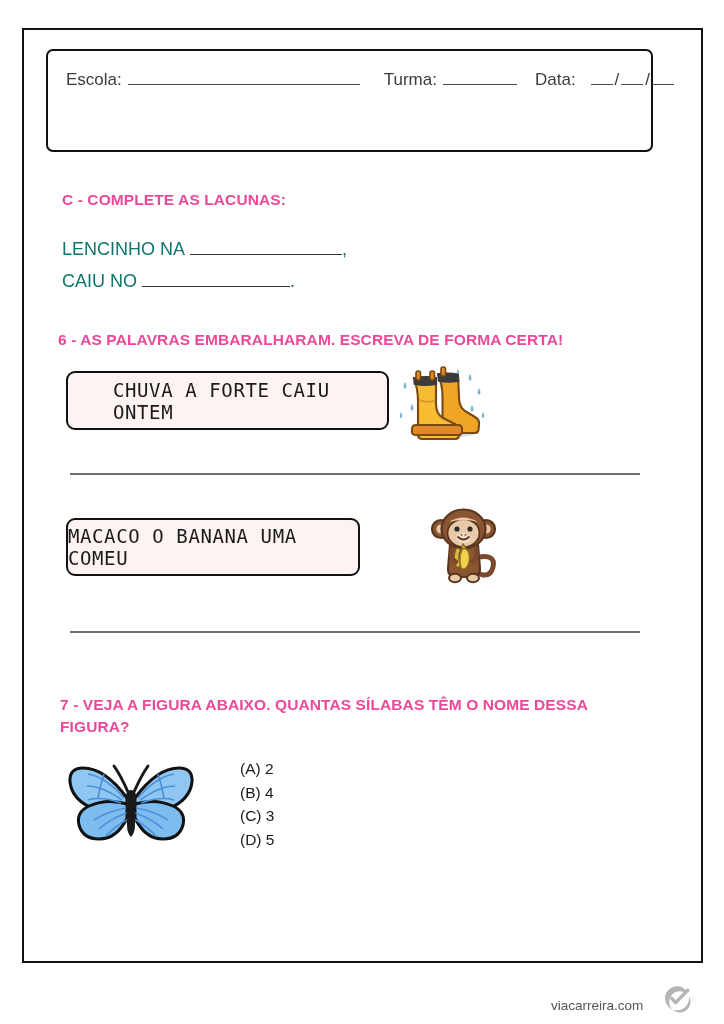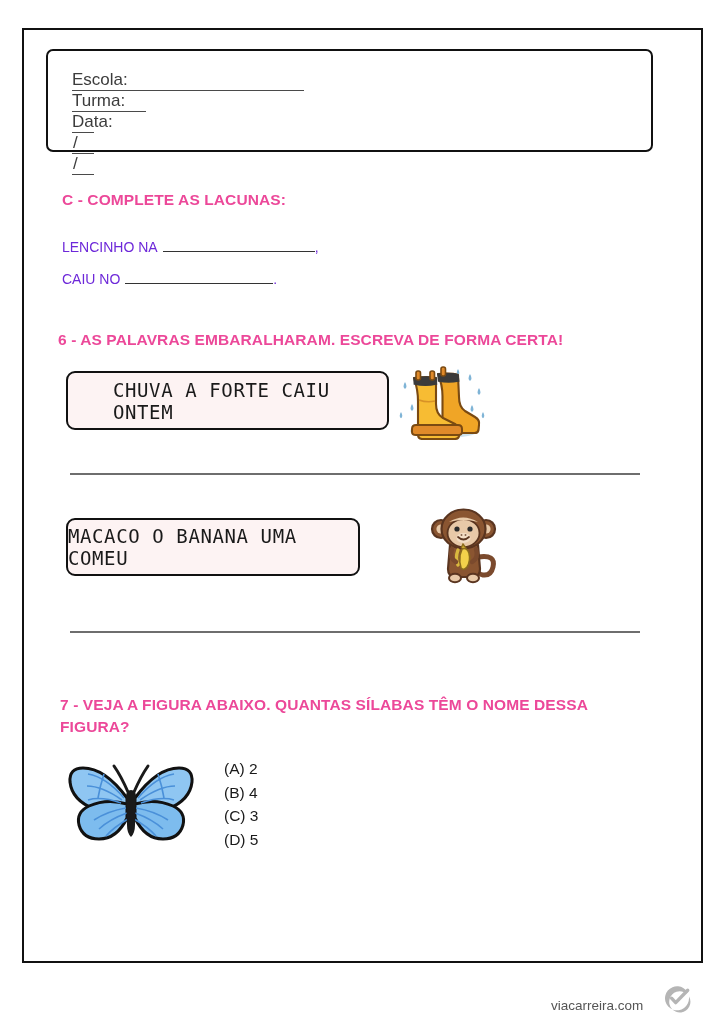--- a/index.html
+++ b/index.html
@@ -41,21 +41,21 @@
   }
   .id-row {
     position: absolute;
     left: 18px;
     display: flex;
     align-items: baseline;
     font-size: 17px;
     color: #3c3c3c;
     white-space: nowrap;
   }
-  .id-row-1 { top: 19px; flex-direction: column; }
+  .id-row-1 { top: 19px; }
   .id-row-2 { top: 62px; }
   .id-label { font-size: 17px; color: #3c3c3c; }
   .rule {
     display: inline-block;
     border-bottom: 1.4px solid #4a4a4a;
     height: 0;
     margin: 0 4px 0 6px;
     vertical-align: baseline;
   }
   .rule-escola { width: 232px; }
@@ -76,22 +76,22 @@
     letter-spacing: 0.1px;
     line-height: 1.42;
   }
   #heading-c  { left: 62px; top: 189px; }
   #heading-6  { left: 58px; top: 329px; }
   #heading-7  { left: 60px; top: 694px; width: 580px; }
 
   
   .blank-line {
     position: absolute;
-    font-size: 14px;
-    color: #6d28d9;
+    font-size: 18px;
+    color: #0f766e;
     white-space: nowrap;
   }
   #blank-1 { left: 62px; top: 239px; }
   #blank-2 { left: 62px; top: 271px; }
   .blank-rule {
     display: inline-block;
     border-bottom: 1.5px solid #333333;
     height: 0;
     width: 152px;
     margin-left: 5px;
@@ -134,21 +134,21 @@
 
   
   .options {
     position: absolute;
     left: 224px;
     top: 757px;
     font-size: 15.5px;
     color: #1a1a1a;
     line-height: 1.52;
   }
-  .option-item { white-space: nowrap; }
+  .option-item { white-space: nowrap; margin-left: 16px; }
 
   
   .illus { position: absolute; }
   #boots-illustration   { left: 392px; top: 360px; width: 100px; height: 80px; }
   #monkey-illustration  { left: 428px; top: 505px; width: 72px; height: 82px; }
   #butterfly-illustration { left: 64px; top: 748px; width: 134px; height: 108px; }
 
   
   .footer-brand {
     position: absolute;

